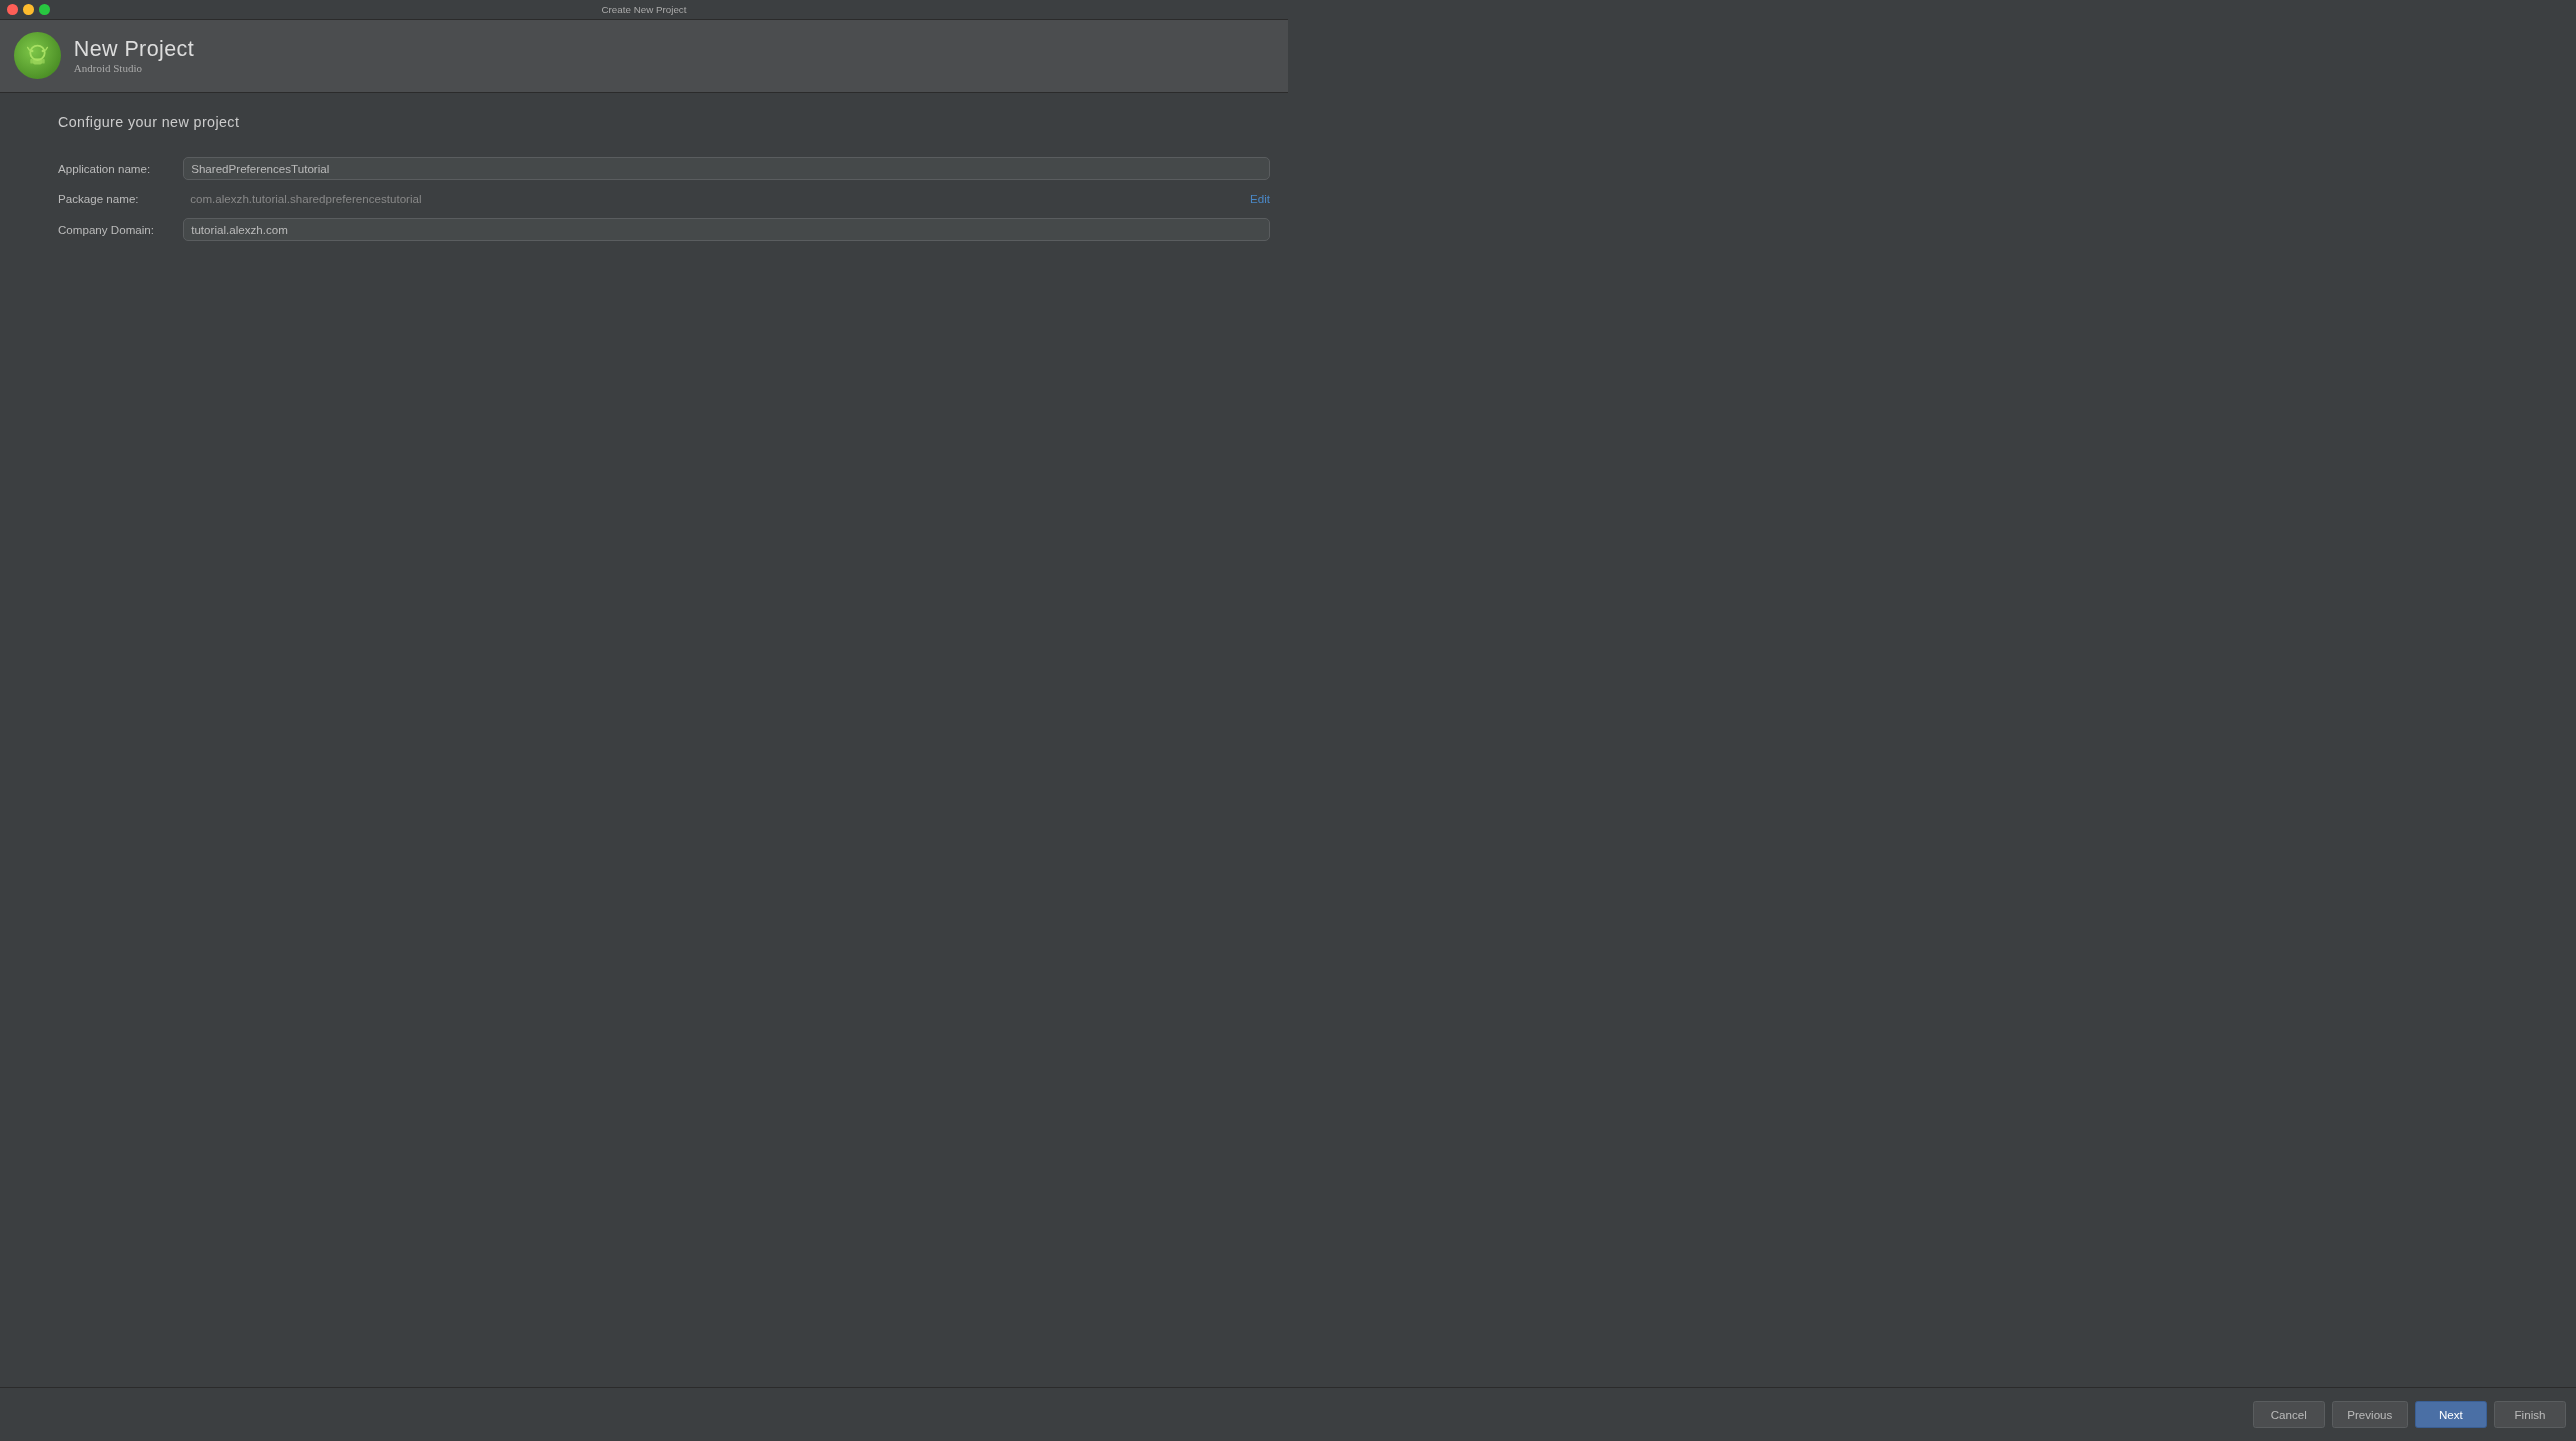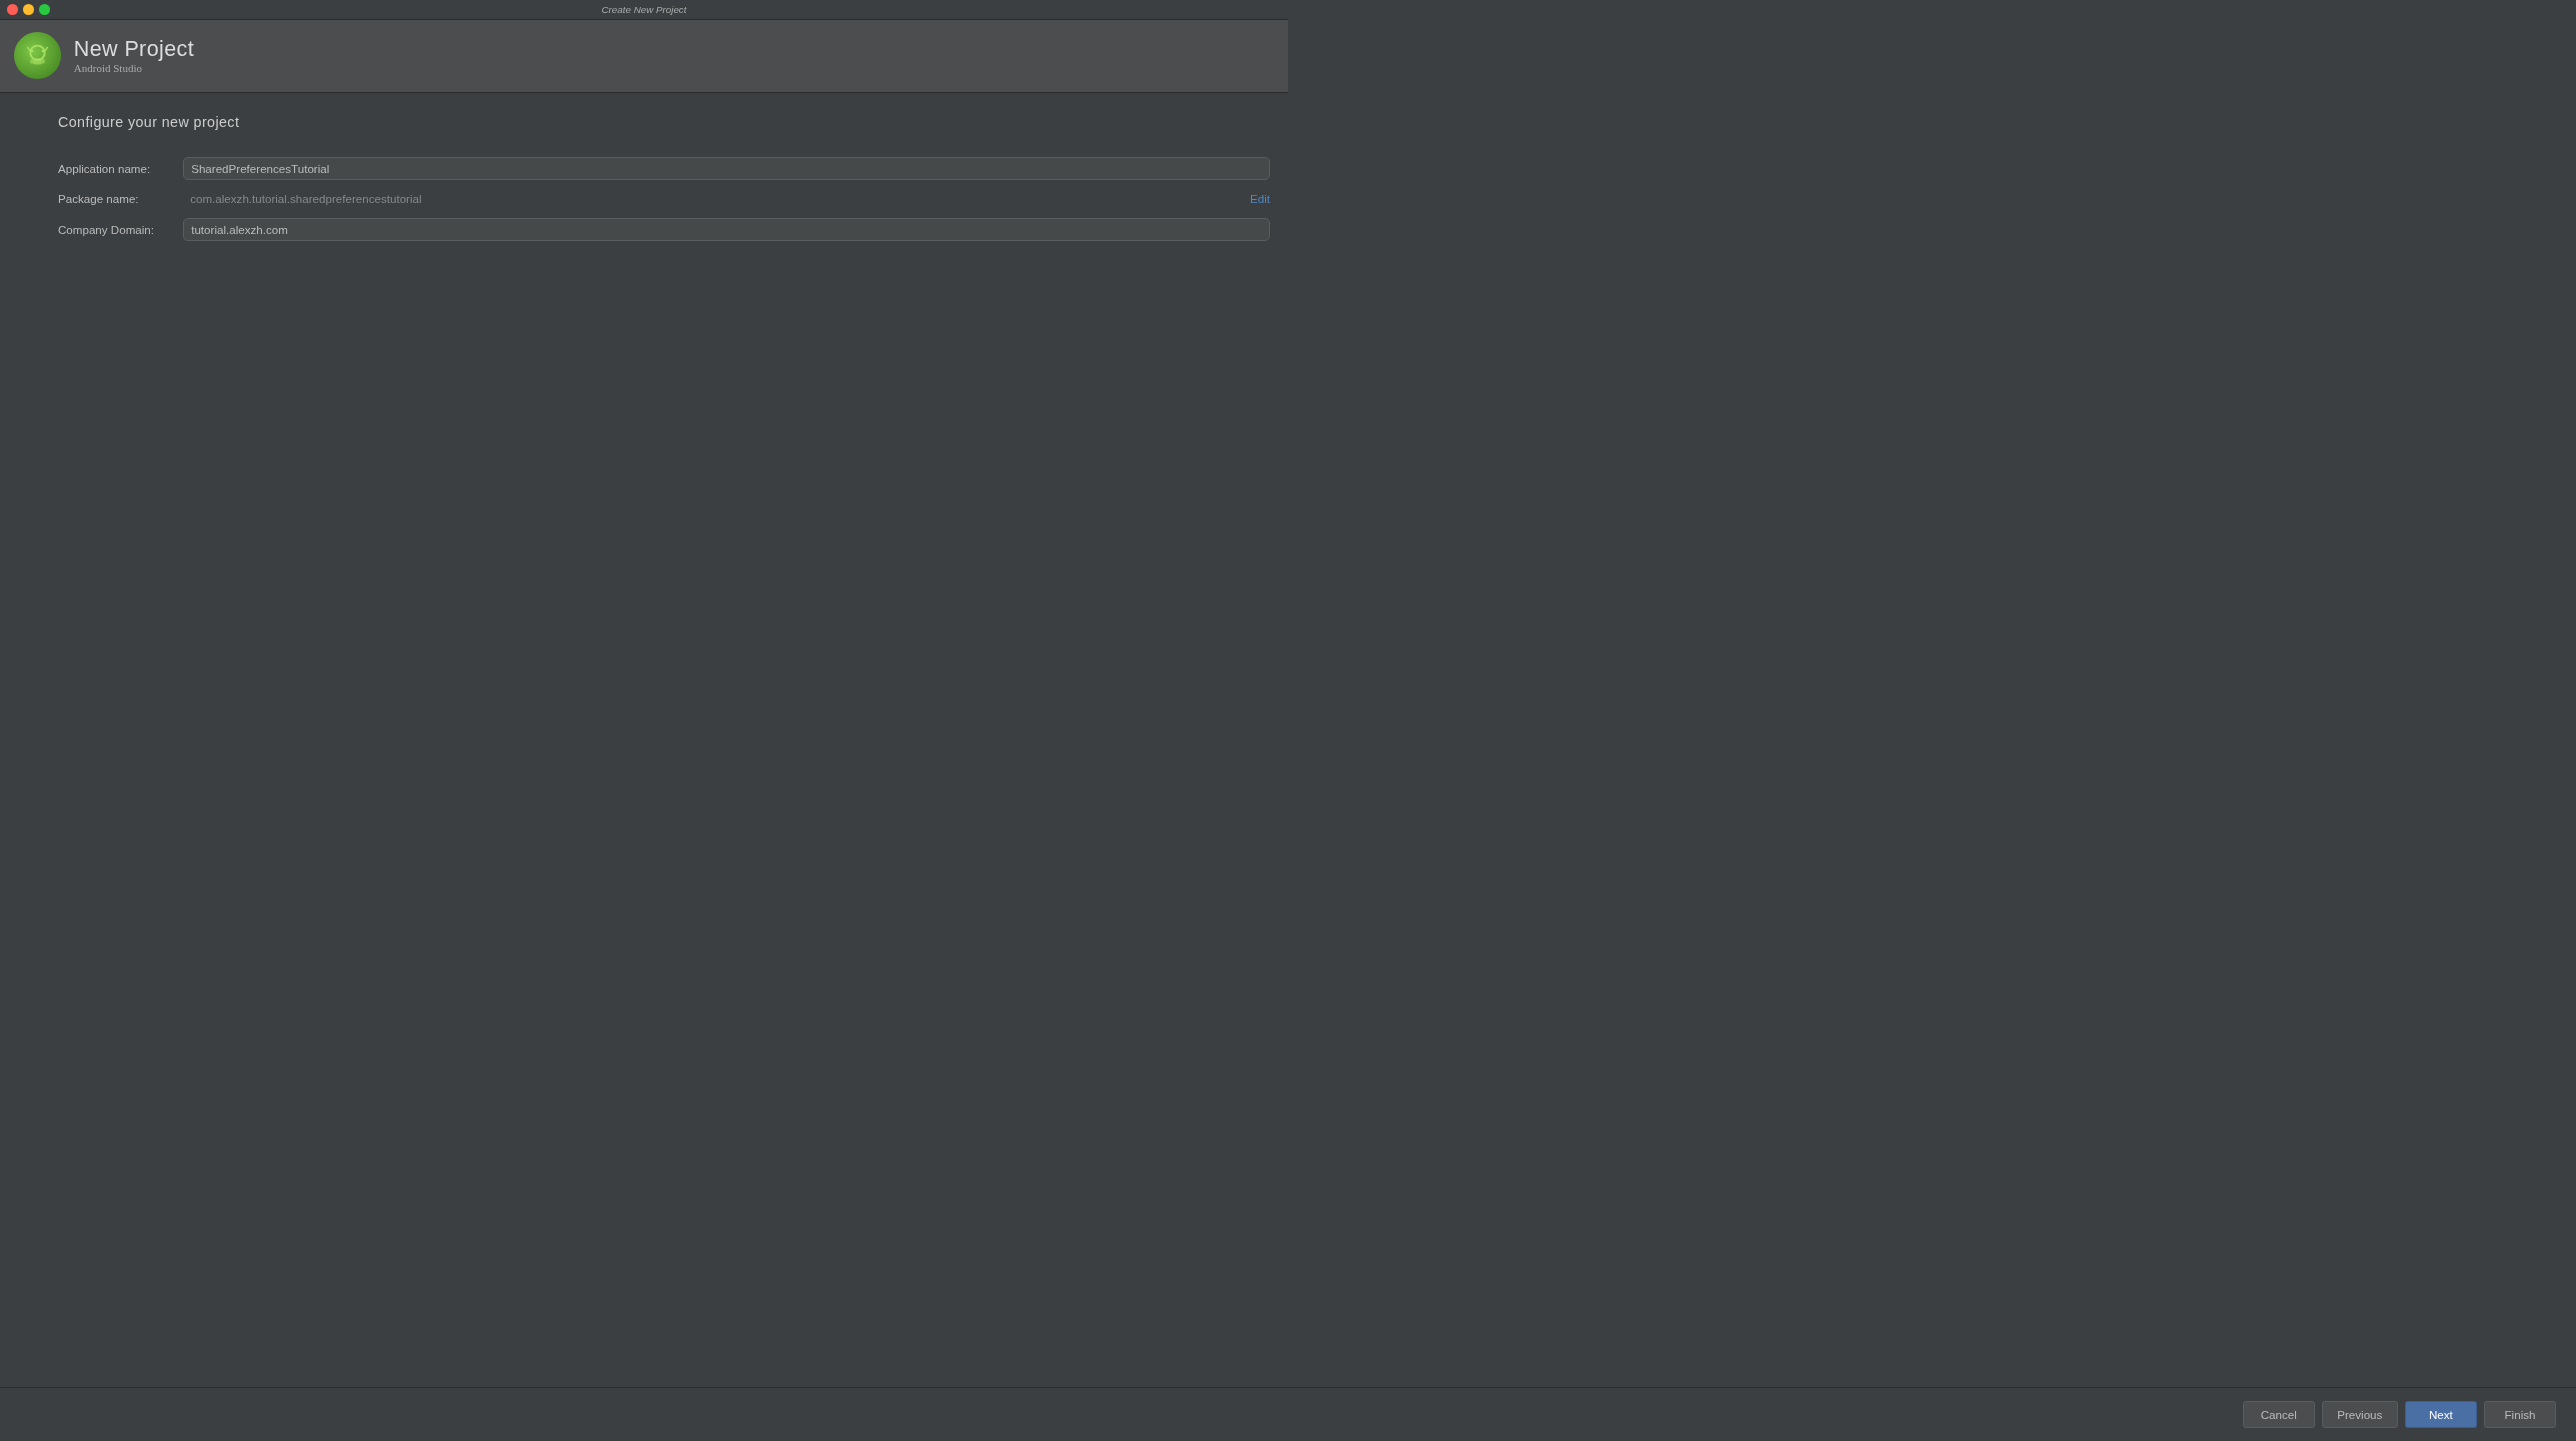--- a/index.html
+++ b/index.html
@@ -20,21 +20,20 @@
 
     
     .title-bar {
       height: 19.7px;
       background-color: #3c3f41;
       display: flex;
       align-items: center;
       justify-content: center;
       position: relative;
       border-bottom: 0.9px solid #2b2b2b;
-      font-style: italic;
     }
 
     .title-bar-controls {
       position: absolute;
       left: 7.2px;
       display: flex;
       gap: 5.4px;
       align-items: center;
     }
 
@@ -203,21 +202,21 @@
       position: absolute;
       bottom: 0;
       left: 0;
       right: 0;
       height: 54px;
       background-color: #3c3f41;
       border-top: 0.9px solid #2b2b2b;
       display: flex;
       align-items: center;
       justify-content: flex-end;
-      padding: 0 20px;
+      padding: 0 10px;
       gap: 7.2px;
     }
 
     .btn {
       height: 27px;
       padding: 0 14.3px;
       border-radius: 2.7px;
       font-size: 11.6px;
       cursor: pointer;
       border: 0.9px solid #5a5d5f;

